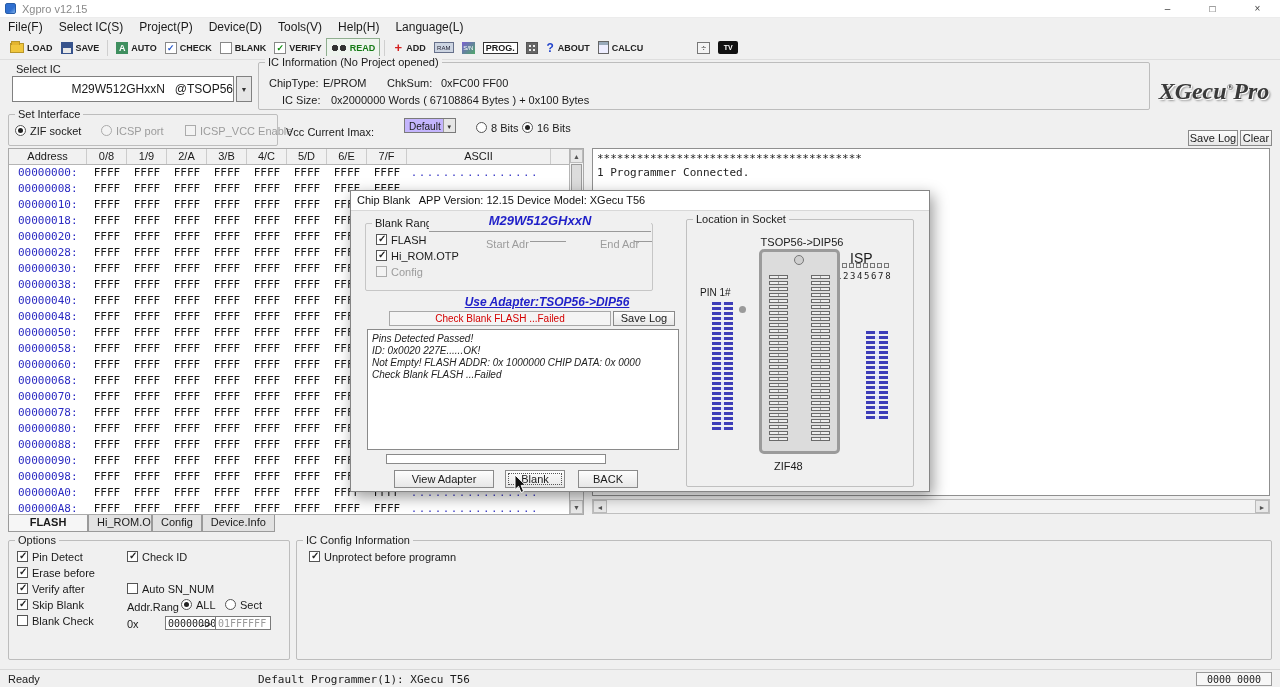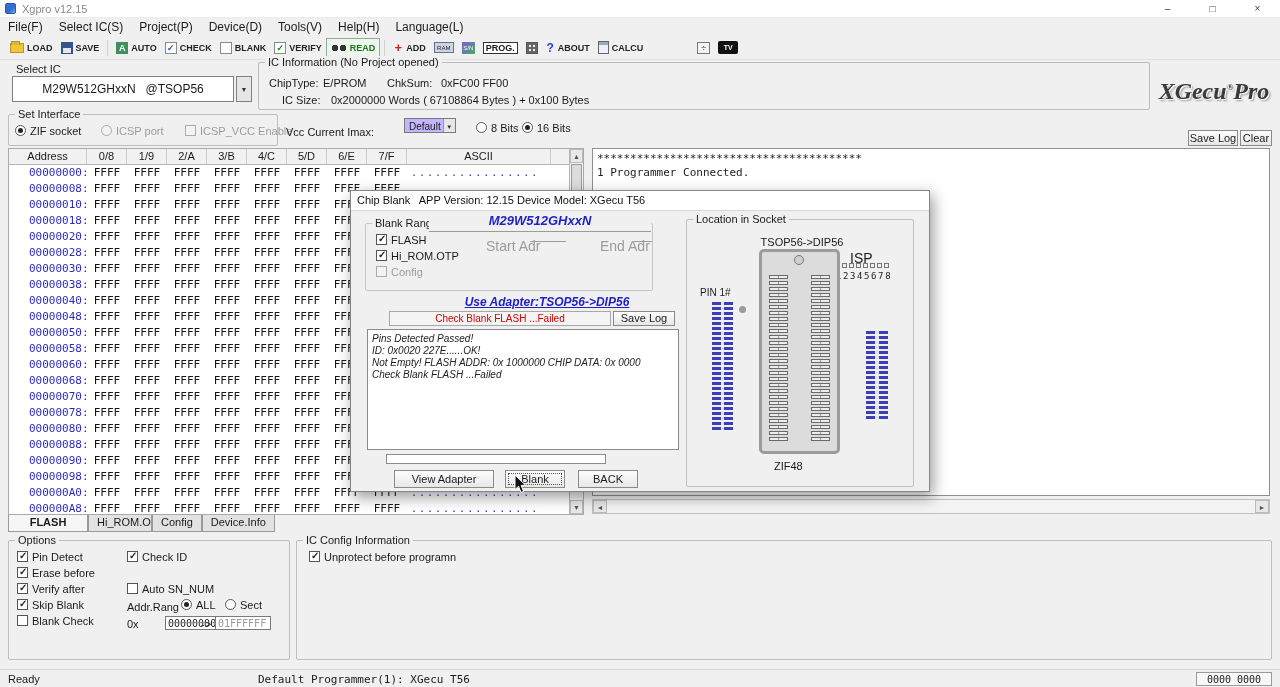--- a/index.html
+++ b/index.html
@@ -69,21 +69,21 @@
 
 .hexpane{position:absolute;left:8px;top:148px;width:576px;height:367px;background:#fff;border:1px solid #aaa;overflow:hidden;}
 .hexhead{display:flex;height:16px;background:#f1f1f1;border-bottom:1px solid #b5b5b5;font-size:11px;}
 .hexhead span{border-right:1px solid #cccccc;text-align:center;line-height:15px;}
 .col-addr{width:78px;flex:none;}
 .col-hex{width:40px;flex:none;}
 .col-ascii{width:144px;flex:none;}
 .col-fill{flex:1;}
 .hexbody{position:absolute;top:16px;left:0;right:14px;bottom:0;}
 .hexrow{display:flex;height:16px;line-height:16px;font-family:"DejaVu Sans Mono",monospace;font-size:11px;}
-.hexrow .addr{width:78px;flex:none;color:#2a2ac2;padding-left:20px;}
+.hexrow .addr{width:78px;flex:none;color:#2a2ac2;padding-left:9px;}
 .hexrow .hv{width:40px;flex:none;text-align:center;color:#151515;}
 .hexrow .hascii{width:150px;flex:none;color:#2a2ac2;letter-spacing:2px;font-size:10px;padding-left:4px;overflow:hidden;}
 .vscroll{position:absolute;top:0;right:0;width:14px;bottom:0;background:#f2f2f2;border-left:1px solid #b5b5b5;}
 .vs-arr{height:14px;text-align:center;font-size:7px;line-height:14px;color:#555;background:#e8e8e8;border:1px solid #bbb;}
 .vs-arr.down{position:absolute;bottom:0;left:0;right:0;}
 .vs-thumb{position:absolute;top:15px;left:1px;right:1px;height:42px;background:#dcdcdc;border:1px solid #9a9a9a;}
 
 
 .logpanel{position:absolute;left:592px;top:148px;width:678px;height:348px;background:#fff;border:1px solid #8f8f8f;padding:3px 4px;font-family:"DejaVu Sans Mono",monospace;font-size:11px;line-height:14px;color:#222;overflow:hidden;}
 .hscroll{position:absolute;left:592px;top:499px;width:678px;height:15px;background:#f3f3f3;border:1px solid #c0c0c0;}
@@ -107,21 +107,21 @@
 .dialog{position:absolute;left:350px;top:190px;width:580px;height:302px;background:#f0f0f0;border:1px solid #858585;box-shadow:3px 5px 14px rgba(0,0,0,.40);z-index:50;}
 .dlg-title{height:20px;background:#ffffff;border-bottom:1px solid #d8d8d8;font-size:11px;line-height:19px;padding-left:6px;color:#111;}
 .chipname{position:absolute;left:78px;top:22px;width:222px;text-align:center;color:#1f1fc8;font-weight:bold;font-style:italic;font-size:13px;border-bottom:1px solid #9a9a9a;padding-bottom:3px;background:#f0f0f0;z-index:2;}
 .adapterline{position:absolute;left:66px;top:104px;width:260px;text-align:center;color:#1f1fc8;font-weight:bold;font-style:italic;font-size:12px;text-decoration:underline;}
 .failbar{position:absolute;left:38px;top:120px;width:222px;height:15px;border:1px solid #a8a8a8;background:#f4f4f4;color:#d40000;font-size:10px;text-align:center;line-height:14px;}
 .dlg-log{position:absolute;left:16px;top:138px;width:312px;height:121px;background:#fff;border:1px solid #8a8a8a;padding:3px 4px;font-size:10px;font-style:italic;line-height:12px;color:#222;overflow:hidden;}
 .progress{position:absolute;left:35px;top:263px;width:220px;height:10px;border:1px solid #8a8a8a;background:#fff;}
 .dlg-btn{position:absolute;height:18px;line-height:16px;}
 .focusdot{outline:1px dotted #555;outline-offset:-4px;}
 .underfield{position:absolute;border-bottom:1px solid #9a9a9a;height:10px;}
-.graylab{color:#9c9c9c;font-size:14px;position:absolute;}
+.graylab{color:#9c9c9c;font-size:11px;position:absolute;}
 
 
 .socket-body{position:absolute;left:72px;top:29px;width:81px;height:205px;background:#dcdcdc;border:3px solid #9b9b9b;border-radius:5px;}
 .screw{position:absolute;left:32px;top:3px;width:10px;height:10px;border:1px solid #777;border-radius:50%;background:#cfcfcf;}
 .slotcol{position:absolute;top:23px;}
 .slot{width:19px;height:4px;background:#ededed;border:1px solid #6a6a6a;margin-bottom:2px;position:relative;}
 .slot::after{content:"";position:absolute;left:8px;top:0;bottom:0;width:1px;background:#9a9a9a;}
 .pincol{position:absolute;}
 .bar{height:3px;margin-bottom:2px;background:linear-gradient(90deg,#3d3db8 0 42%,#dfe2ff 42% 58%,#3d3db8 58% 100%);}
 .isp-squares{position:absolute;display:flex;gap:2px;}
@@ -218,21 +218,21 @@
     <span class="tb-btn" style="margin-left: 46px;">
       <span class="tbi tbi-logic">÷</span>
     </span>
     <span class="tb-btn">
       <span class="tbi tbi-tv">TV</span>
     </span>
   </div>
 
 
 <div class="abs" style="left:16px;top:63px;">Select IC</div>
-<div class="abs pre" style="left:12px;top:76px;width:222px;height:26px;background:#fff;border:1px solid #808080;text-align:center;line-height:24px;font-size:12px;" class-x="pre">M29W512GHxxN   @TSOP56</div>
+<div class="abs pre" style="left:12px;top:76px;width:222px;height:26px;background:#fff;border:1px solid #808080;text-align:right;line-height:24px;font-size:12px;" class-x="pre">M29W512GHxxN   @TSOP56</div>
 <div class="abs" style="left:236px;top:76px;width:16px;height:26px;background:#e6e6e6;border:1px solid #808080;text-align:center;font-size:7px;line-height:25px;color:#333;">▼</div>
 
 
 <div class="gb" style="left:258px;top:62px;width:892px;height:48px;">
   <span class="gb-caption">IC Information (No Project opened)</span>
   <span class="abs" style="left:10px;top:14px;">ChipType:</span>
   <span class="abs" style="left:64px;top:14px;">E/PROM</span>
   <span class="abs" style="left:128px;top:14px;">ChkSum:</span>
   <span class="abs" style="left:182px;top:14px;">0xFC00 FF00</span>
   <span class="abs" style="left:23px;top:31px;">IC Size:</span>

